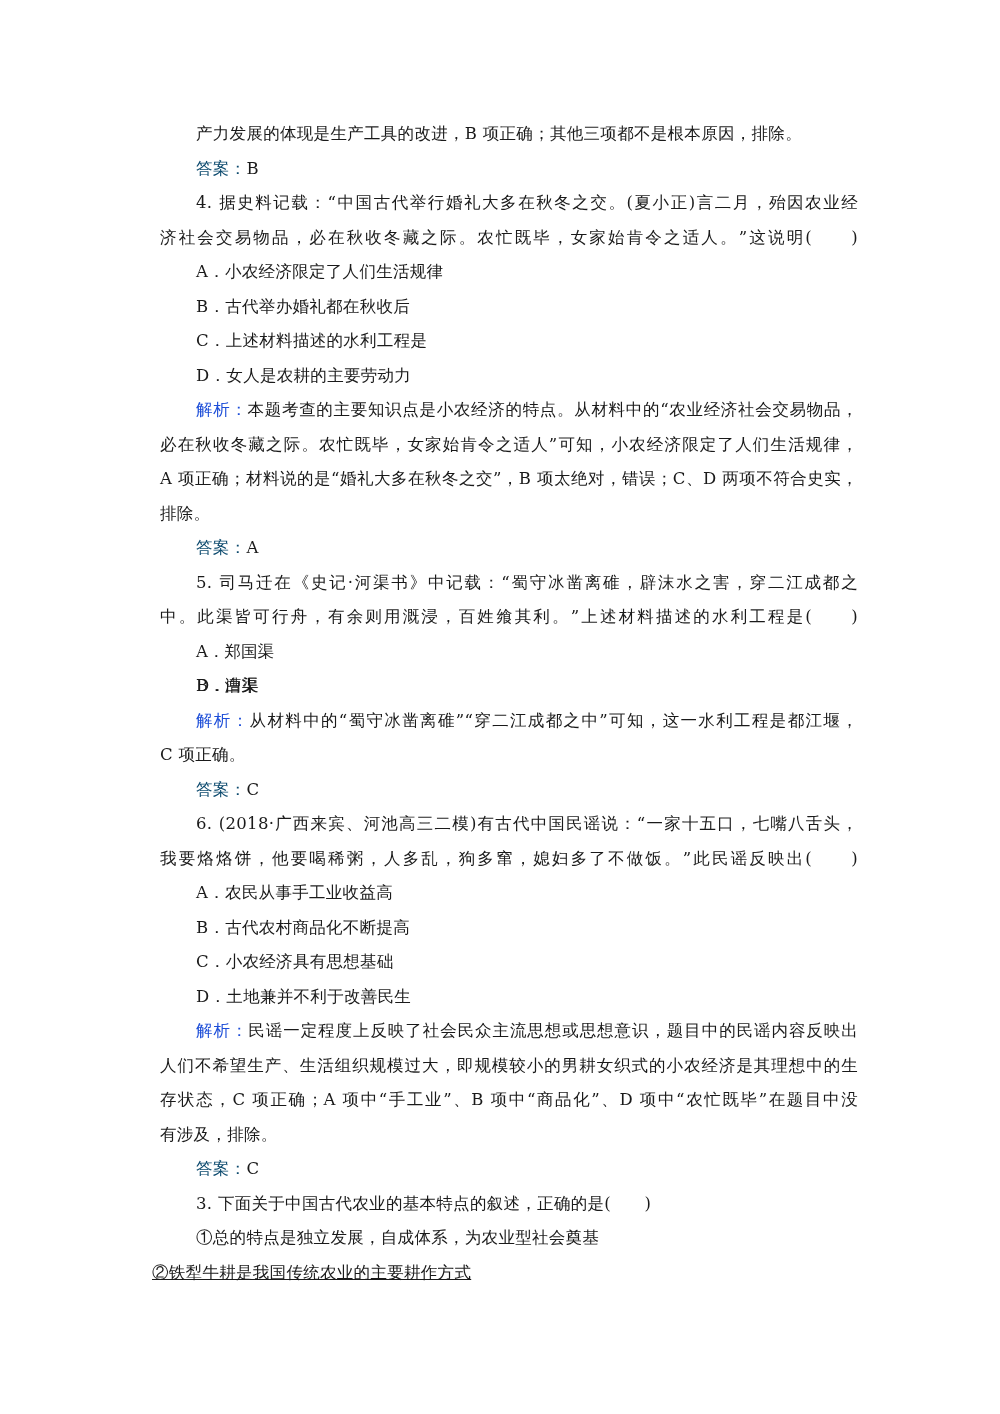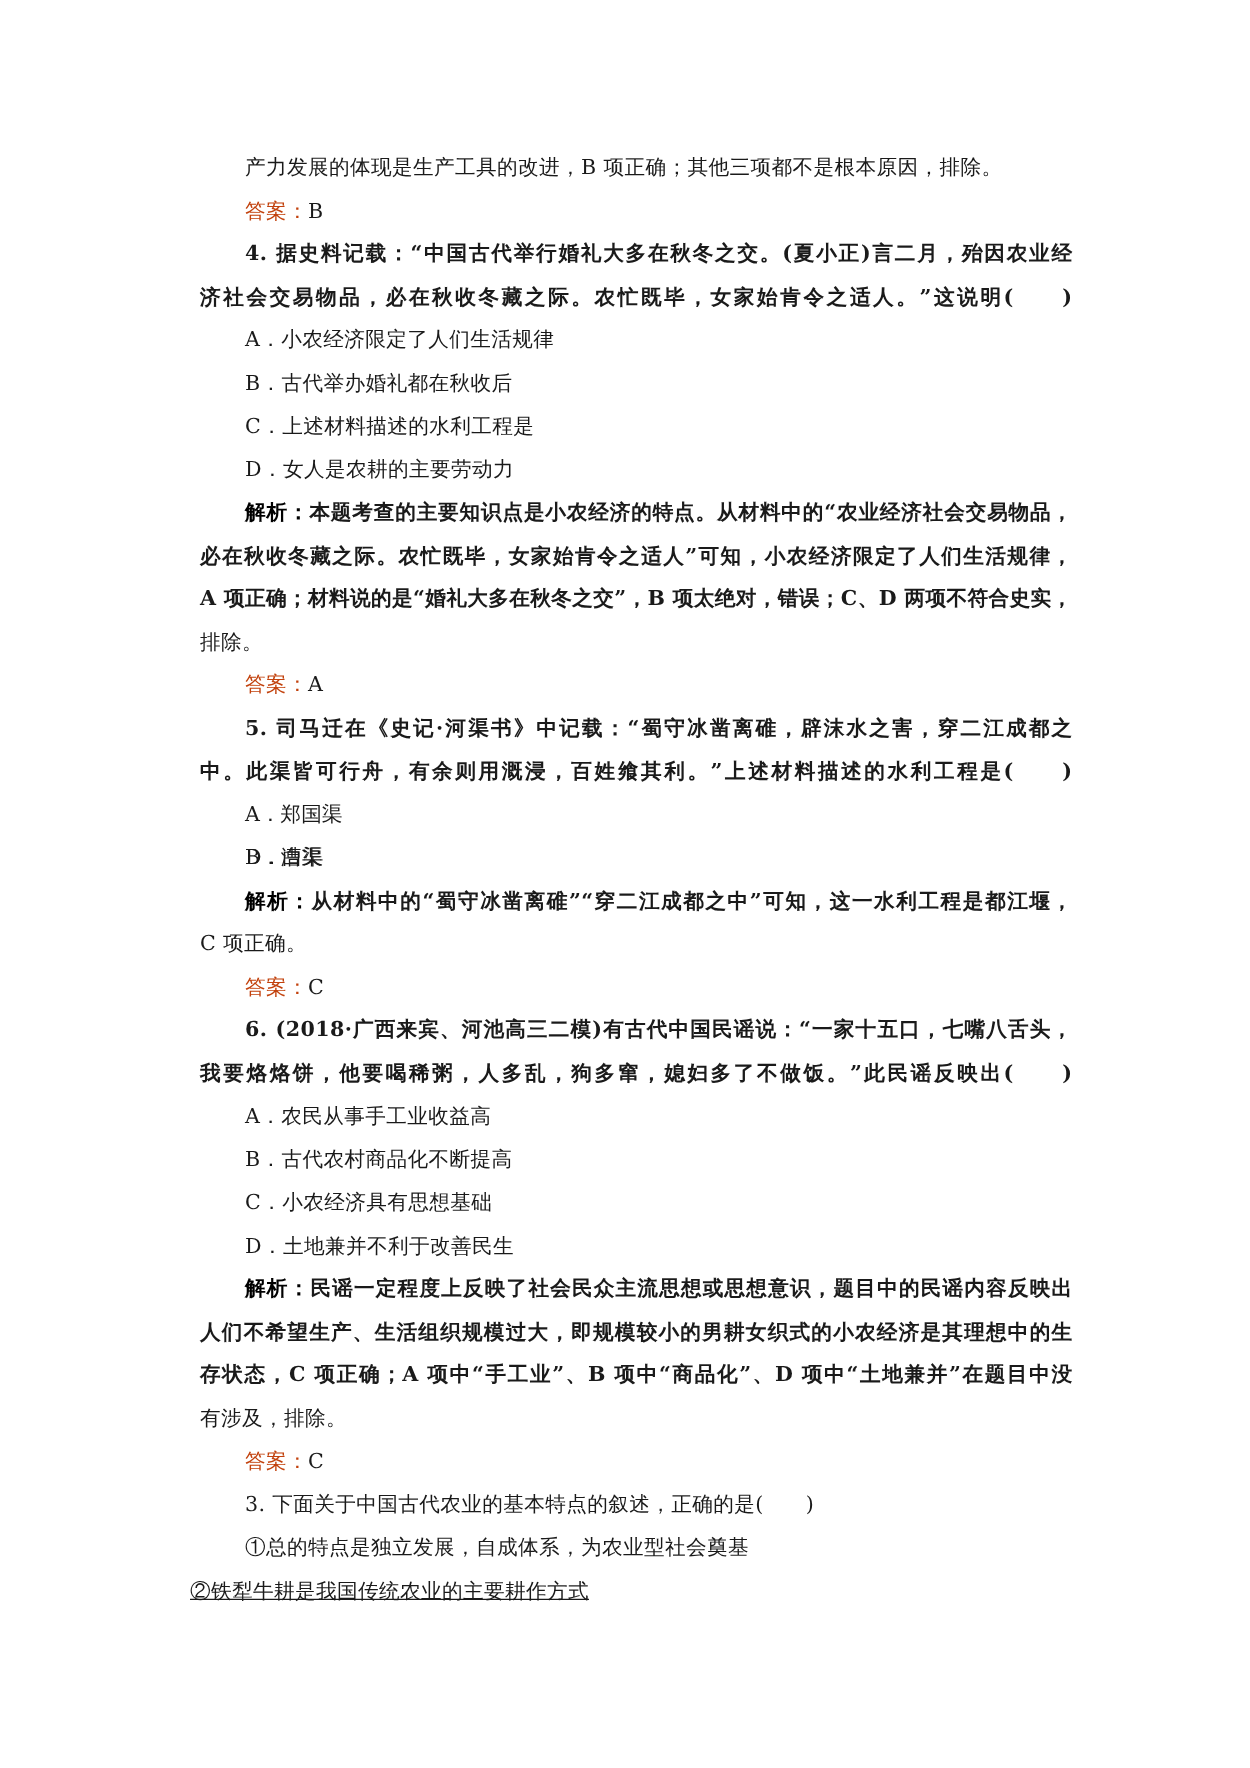--- a/index.html
+++ b/index.html
@@ -25,24 +25,23 @@
       font-size: 16.5px;
       line-height: 34.5px;
       height: 34.5px;
       white-space: nowrap;
       letter-spacing: 0.3px;
     }
     .indent { padding-left: 36px; }
     .justify {
       text-align: justify;
       text-align-last: justify;
-      font-weight: bold;
     }
-    .label-analysis { color: #000000; }
-    .label-answer { color: #c2410c; }
+    .label-analysis { color: #1d4ed8; }
+    .label-answer { color: #0c4a6e; }
     .opt-row {
       display: flex;
       font-size: 16.5px;
       line-height: 34.5px;
       height: 34.5px;
       padding-left: 36px;
       flex-direction: column;
     }
     .opt-row .col { width: 310px; white-space: nowrap; }
     .flush { margin-left: -8px; text-decoration: underline; }
@@ -81,21 +80,21 @@
   <div class="line indent"><span class="label-answer">答案：</span><span>C</span></div>
 
   <div class="line indent justify">6. (2018·广西来宾、河池高三二模)有古代中国民谣说：“一家十五口，七嘴八舌头，</div>
   <div class="line justify">我要烙烙饼，他要喝稀粥，人多乱，狗多窜，媳妇多了不做饭。”此民谣反映出(　　)</div>
   <div class="line indent">A．农民从事手工业收益高</div>
   <div class="line indent">B．古代农村商品化不断提高</div>
   <div class="line indent">C．小农经济具有思想基础</div>
   <div class="line indent">D．土地兼并不利于改善民生</div>
   <div class="line indent justify"><span class="label-analysis">解析：</span><span>民谣一定程度上反映了社会民众主流思想或思想意识，题目中的民谣内容反映出</span></div>
   <div class="line justify">人们不希望生产、生活组织规模过大，即规模较小的男耕女织式的小农经济是其理想中的生</div>
-  <div class="line justify">存状态，C 项正确；A 项中“手工业”、B 项中“商品化”、D 项中“土地兼并”在题目中没</div>
+  <div class="line justify">存状态，C 项正确；A 项中“手工业”、B 项中“商品化”、D 项中“农忙既毕”在题目中没</div>
   <div class="line">有涉及，排除。</div>
   <div class="line indent"><span class="label-answer">答案：</span><span>C</span></div>
 
   <div class="line indent">3. 下面关于中国古代农业的基本特点的叙述，正确的是(　　)</div>
   <div class="line indent">①总的特点是独立发展，自成体系，为农业型社会奠基</div>
   <div class="line flush">②铁犁牛耕是我国传统农业的主要耕作方式</div>
 
 </div>
 
 </body></html>

